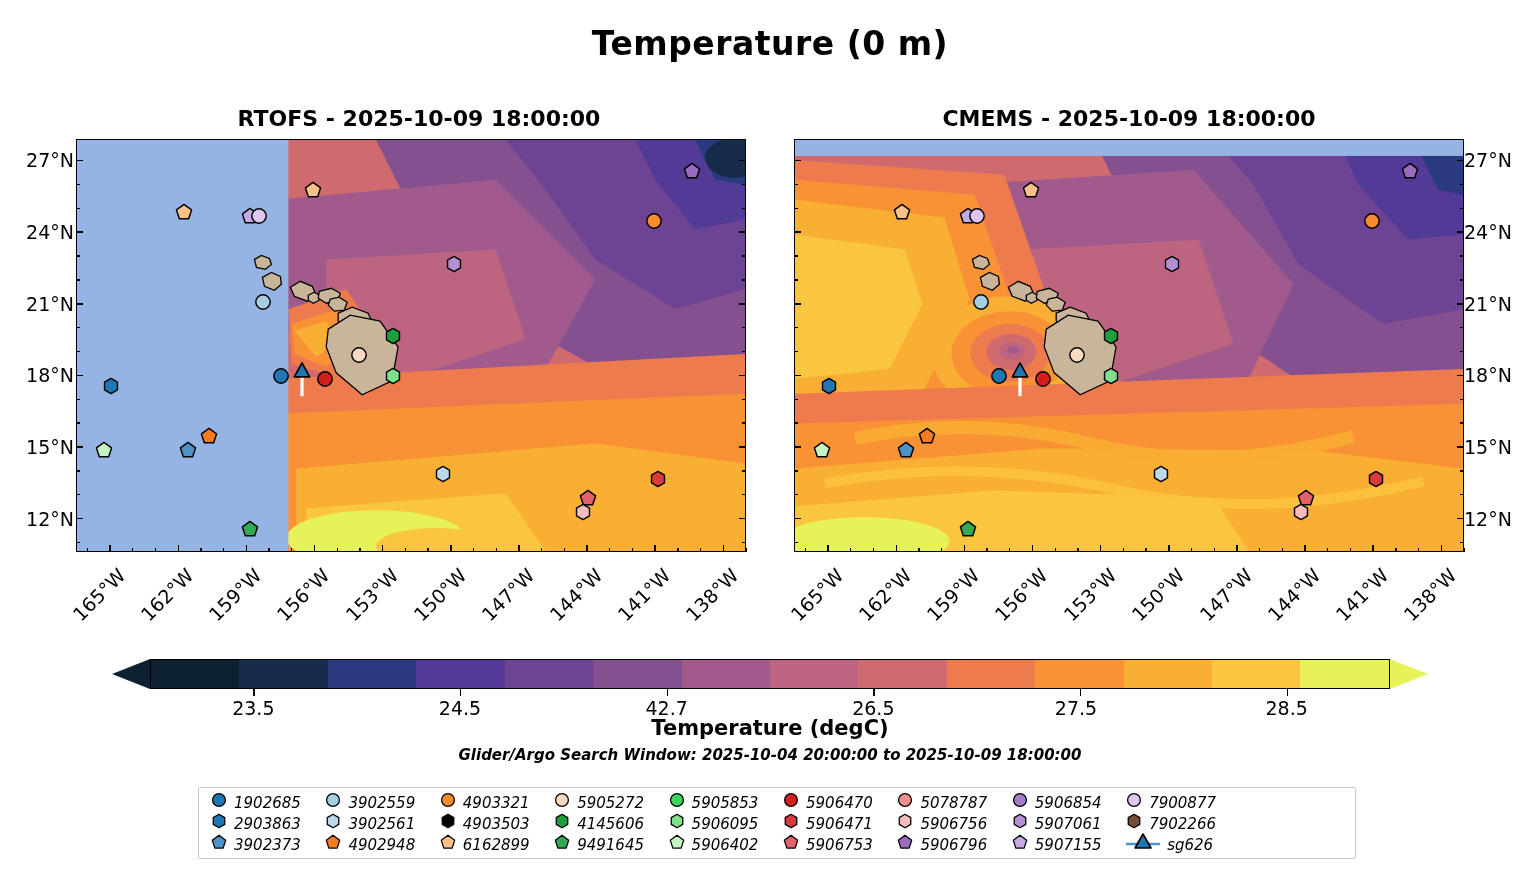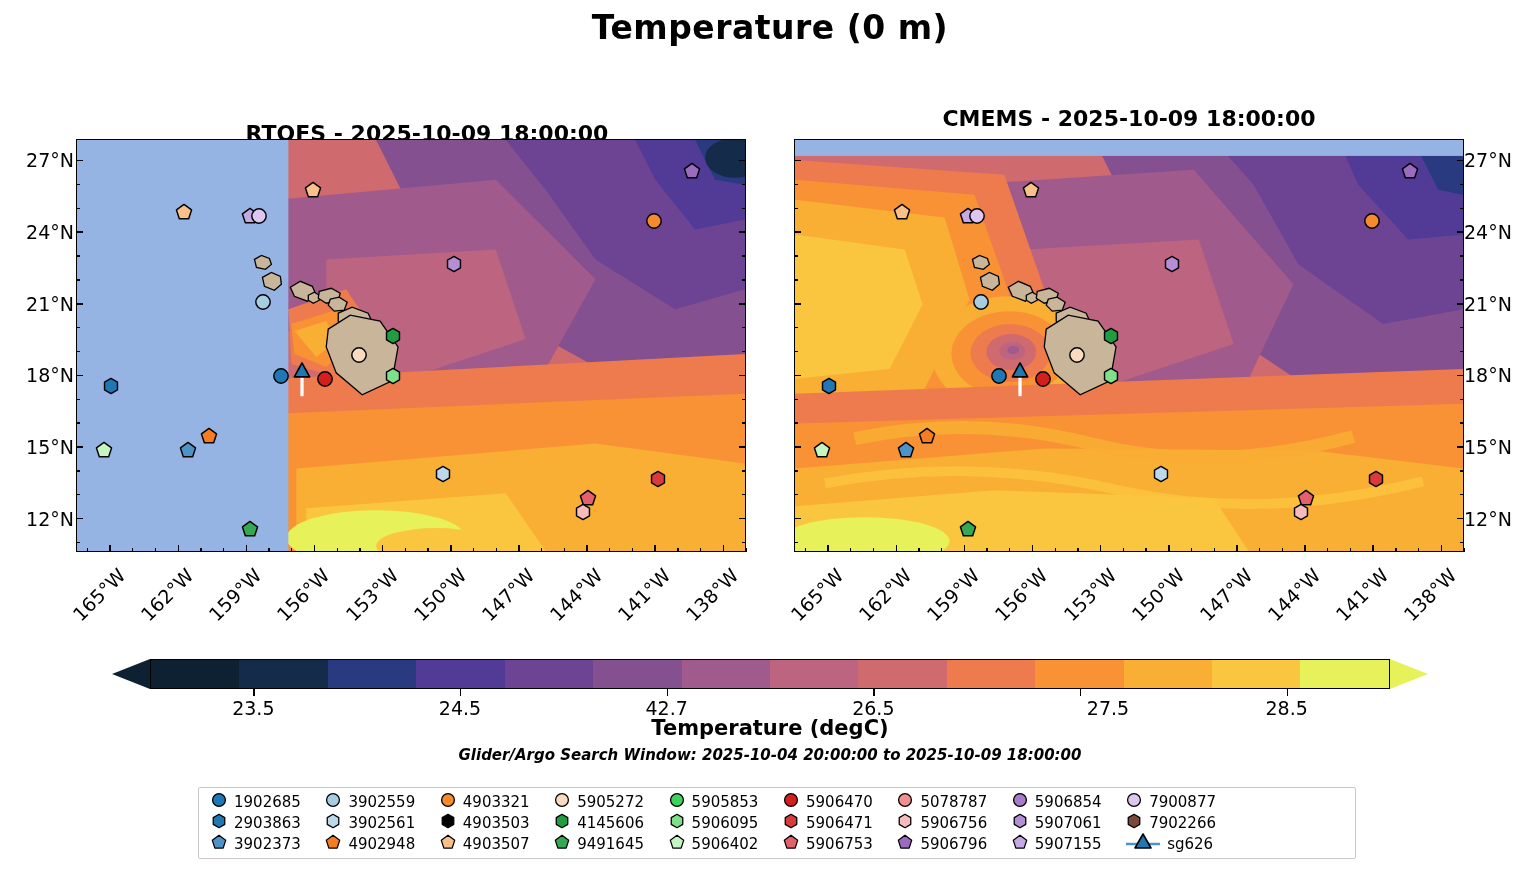--- a/index.html
+++ b/index.html
@@ -1,31 +1,31 @@
 <!DOCTYPE html>
 <html><head>
 <meta charset="utf-8">
 <style>
   html,body{margin:0;padding:0;background:#ffffff;}
   body{width:1540px;height:889px;position:relative;overflow:hidden;
        font-family:"DejaVu Sans","Liberation Sans",sans-serif;color:#000;}
 
   
-  #fig-title{position:absolute;left:0;top:8px;width:1540px;text-align:center;
+  #fig-title{position:absolute;left:0;top:24px;width:1540px;text-align:center;
              font-size:33px;font-weight:bold;letter-spacing:.5px;}
 
   
   .panel{position:absolute;top:139px;width:670px;height:413px;
          border:1.4px solid #000;box-sizing:border-box;overflow:hidden;background:#f6a04a;}
   #panel-left{left:76px;}
   #panel-right{left:794px;}
 
   .panel-title{position:absolute;top:106px;width:670px;text-align:center;
                font-size:22px;font-weight:bold;}
-  #title-left{left:92px;margin-top:15px;}
+  #title-left{left:84px;}
   #title-right{left:794px;}
 
   .field{position:absolute;left:0;top:0;width:100%;height:100%;}
 
   
   .ytick-label{position:absolute;font-size:19px;text-align:right;width:74px;}
   .ytick-label.right{text-align:left;width:80px;}
   .tick{position:absolute;background:#000;}
   .xtick-label{position:absolute;font-size:19px;transform:rotate(-45deg);
                transform-origin:right top;white-space:nowrap;text-align:right;}
@@ -51,21 +51,21 @@
               font-size:21px;font-weight:bold;}
   #search-window{position:absolute;left:0;top:746px;width:1540px;text-align:center;
                  font-size:15px;font-weight:bold;font-style:italic;}
 
   
   #legend{position:absolute;left:198px;top:787px;width:1158px;height:72px;
           border:1px solid #c9c9c9;background:#fff;border-radius:2px;
           padding:4px 6px;box-sizing:border-box;
           display:grid;grid-template-columns:repeat(10,1fr);
           grid-auto-flow:column;grid-template-rows:repeat(3,1fr);align-items:center;}
-  .leg-item{display:flex;align-items:center;gap:7px;padding-left:6px;}
+  .leg-item{display:flex;align-items:flex-end;gap:7px;padding-left:6px;font-style:italic;}
   .leg-label{font-size:15px;white-space:nowrap;}
 </style>
 </head>
 <body>
 
 <div id="fig-title">Temperature (0 m)</div>
 
 <div class="panel-title" id="title-left">RTOFS - 2025-10-09 18:00:00</div>
 <div class="panel-title" id="title-right">CMEMS - 2025-10-09 18:00:00</div>
 
@@ -593,21 +593,21 @@
   <div id="cbar-ticks">
       <div class="cb-tick" style="left: 141.333px;"></div>
       <div class="cb-lab" style="left: 141.333px;">23.5</div>
       <div class="cb-tick" style="left: 348px;"></div>
       <div class="cb-lab" style="left: 348px;">24.5</div>
       <div class="cb-tick" style="left: 554.667px;"></div>
       <div class="cb-lab" style="left: 554.667px;">42.7</div>
       <div class="cb-tick" style="left: 761.333px;"></div>
       <div class="cb-lab" style="left: 761.333px;">26.5</div>
       <div class="cb-tick" style="left: 968px;"></div>
-      <div class="cb-lab" style="left: 996px;">27.5</div>
+      <div class="cb-lab" style="left: 964px;">27.5</div>
       <div class="cb-tick" style="left: 1174.67px;"></div>
       <div class="cb-lab" style="left: 1174.67px;">28.5</div>
     </div>
 </div>
 <div id="cbar-title">Temperature (degC)</div>
 <div id="search-window">Glider/Argo Search Window: 2025-10-04 20:00:00 to 2025-10-09 18:00:00</div>
 
 <div id="legend">
     <div class="leg-item">
       <span><svg width="16" height="16" viewBox="0 0 20 20">
@@ -654,21 +654,21 @@
     <div class="leg-item">
       <span><svg width="16" height="16" viewBox="0 0 20 20">
           <polygon points="10,1.6 17.2,5.8 17.2,14.2 10,18.4 2.8,14.2 2.8,5.8" fill="#f7a köp" stroke="#000" stroke-width="1.6" stroke-linejoin="round"></polygon>
         </svg></span>
       <span class="leg-label">4903503</span>
     </div>
     <div class="leg-item">
       <span><svg width="16" height="16" viewBox="0 0 20 20">
           <polygon points="10,1.6 18.4,7.7 15.2,17.6 4.8,17.6 1.6,7.7" fill="#f9c08a" stroke="#000" stroke-width="1.6" stroke-linejoin="round"></polygon>
         </svg></span>
-      <span class="leg-label">4903507</span>
+      <span class="leg-label">6162899</span>
     </div>
     <div class="leg-item">
       <span><svg width="16" height="16" viewBox="0 0 20 20">
           <circle cx="10" cy="10" r="8" fill="#fadbc0" stroke="#000" stroke-width="1.6" stroke-linejoin="round"></circle>
         </svg></span>
       <span class="leg-label">5905272</span>
     </div>
     <div class="leg-item">
       <span><svg width="16" height="16" viewBox="0 0 20 20">
           <polygon points="10,1.6 17.2,5.8 17.2,14.2 10,18.4 2.8,14.2 2.8,5.8" fill="#1f9e3f" stroke="#000" stroke-width="1.6" stroke-linejoin="round"></polygon>

